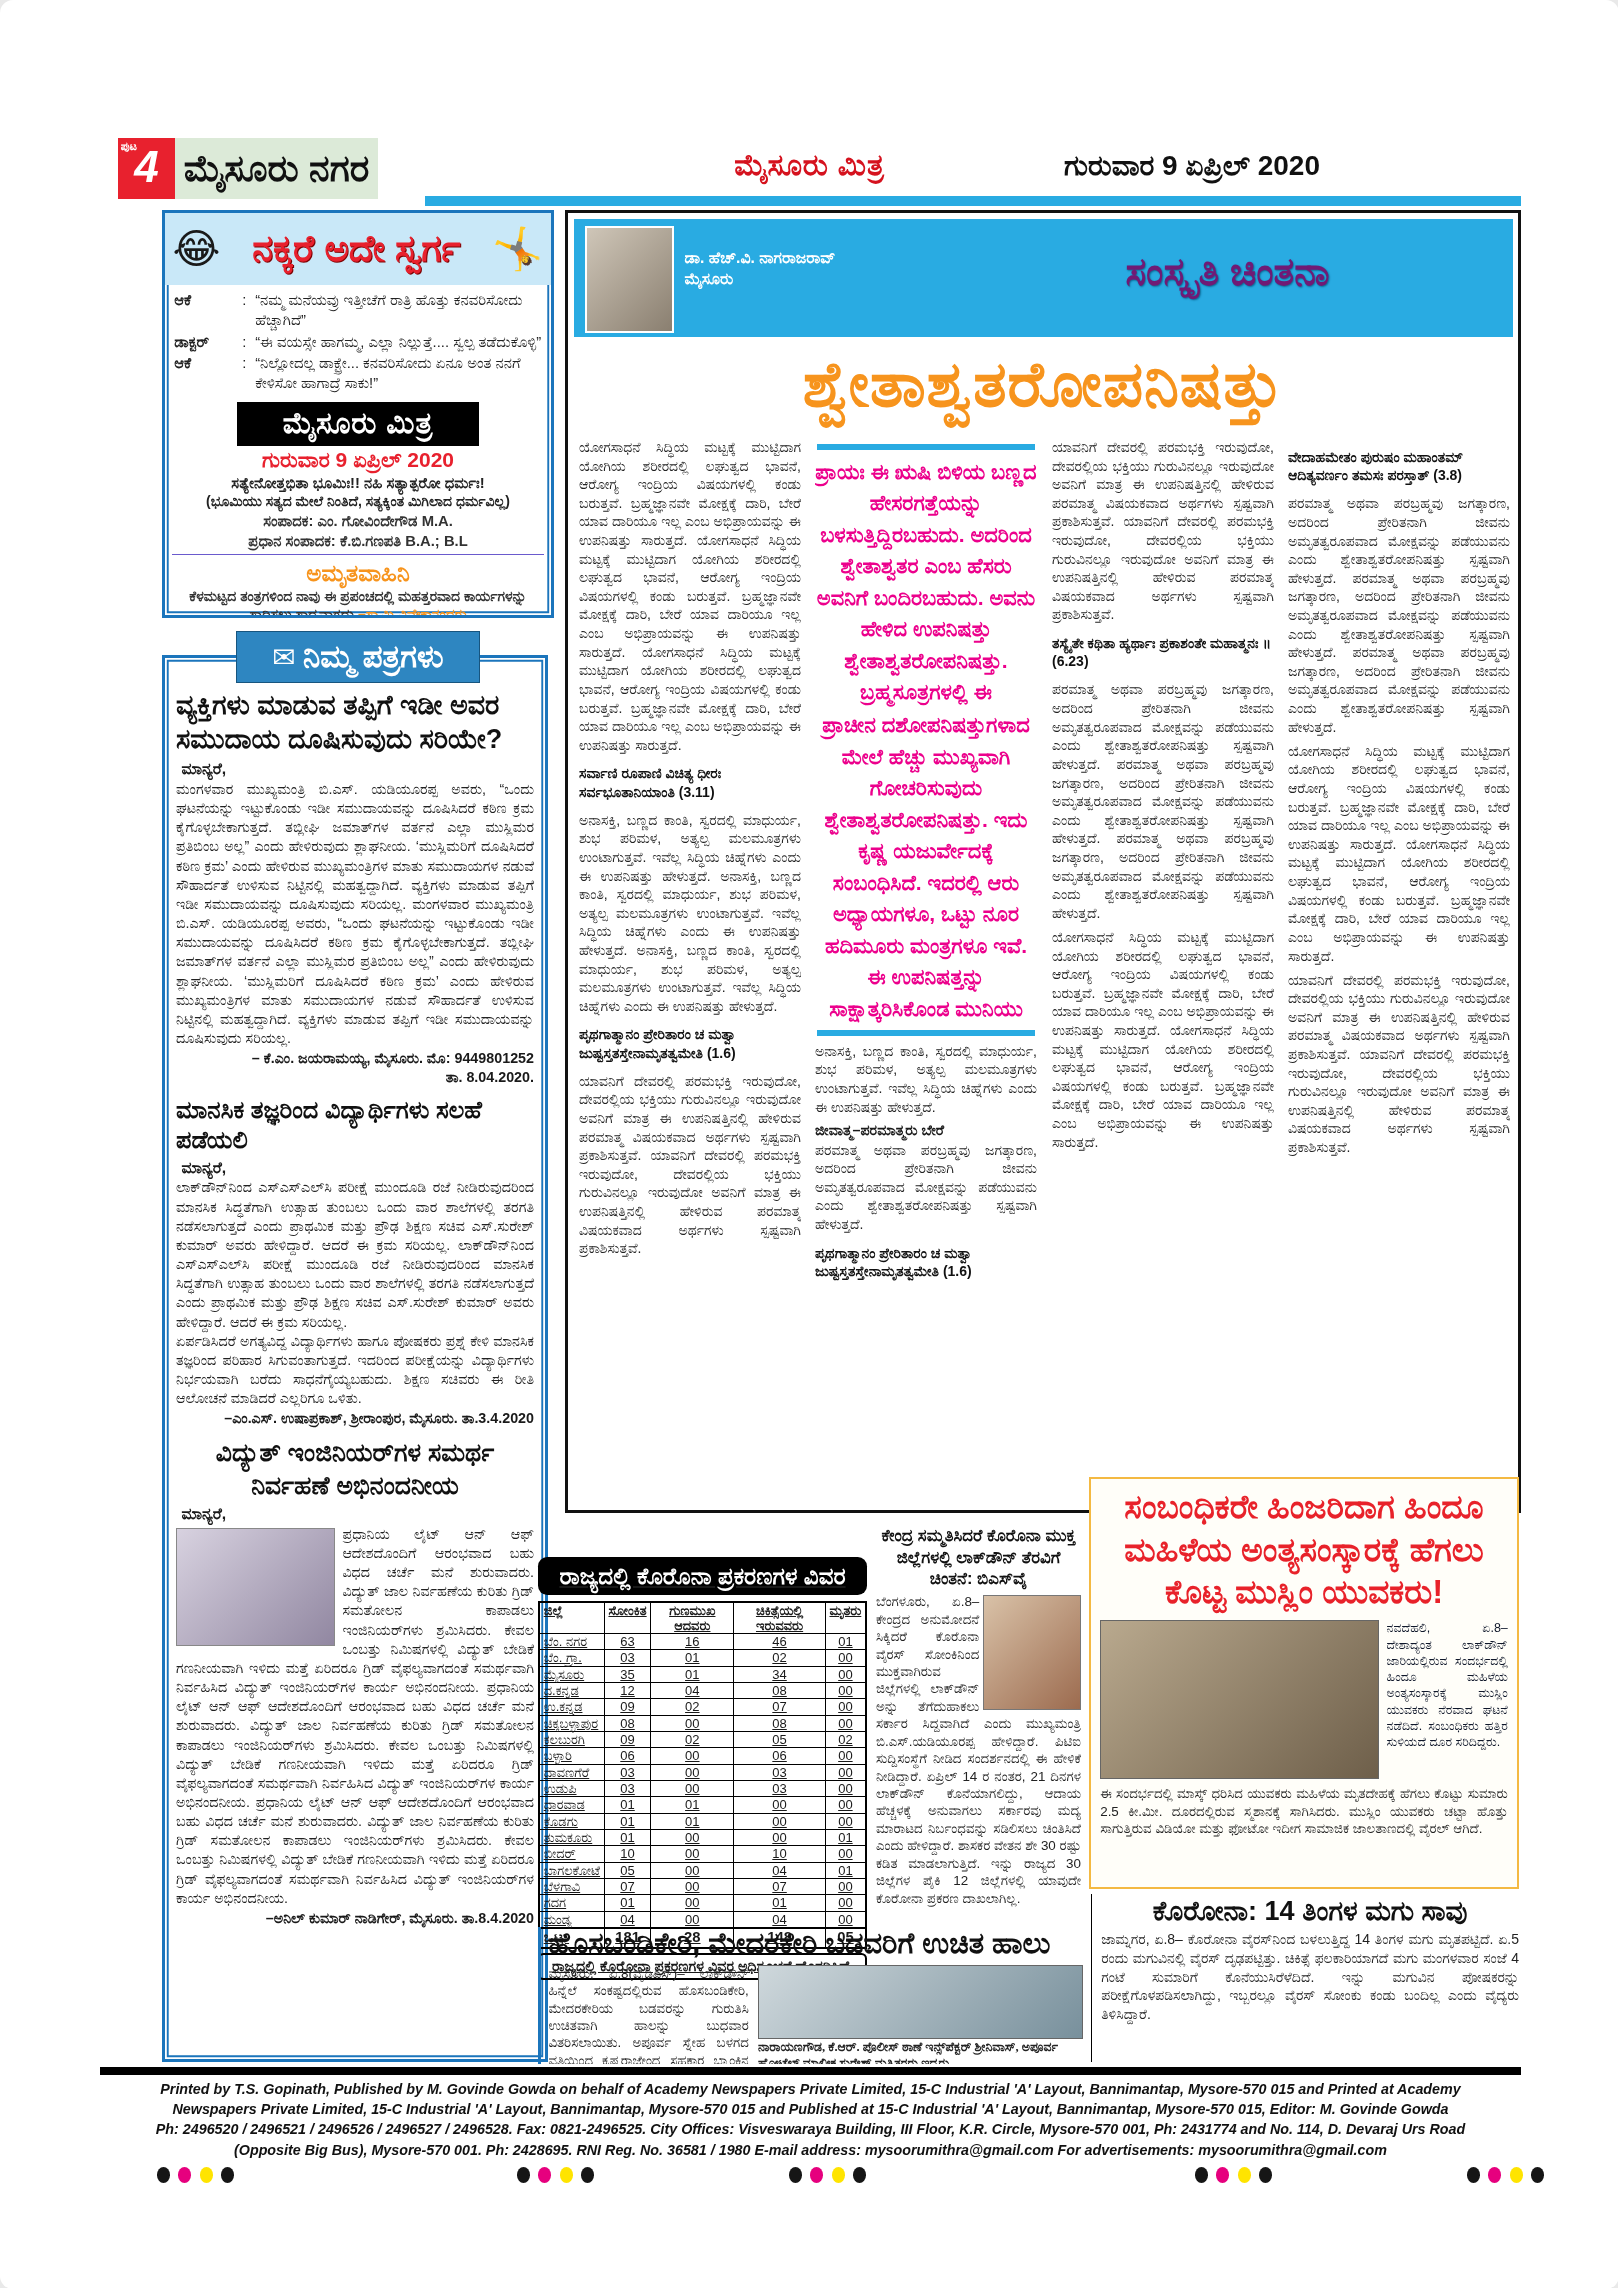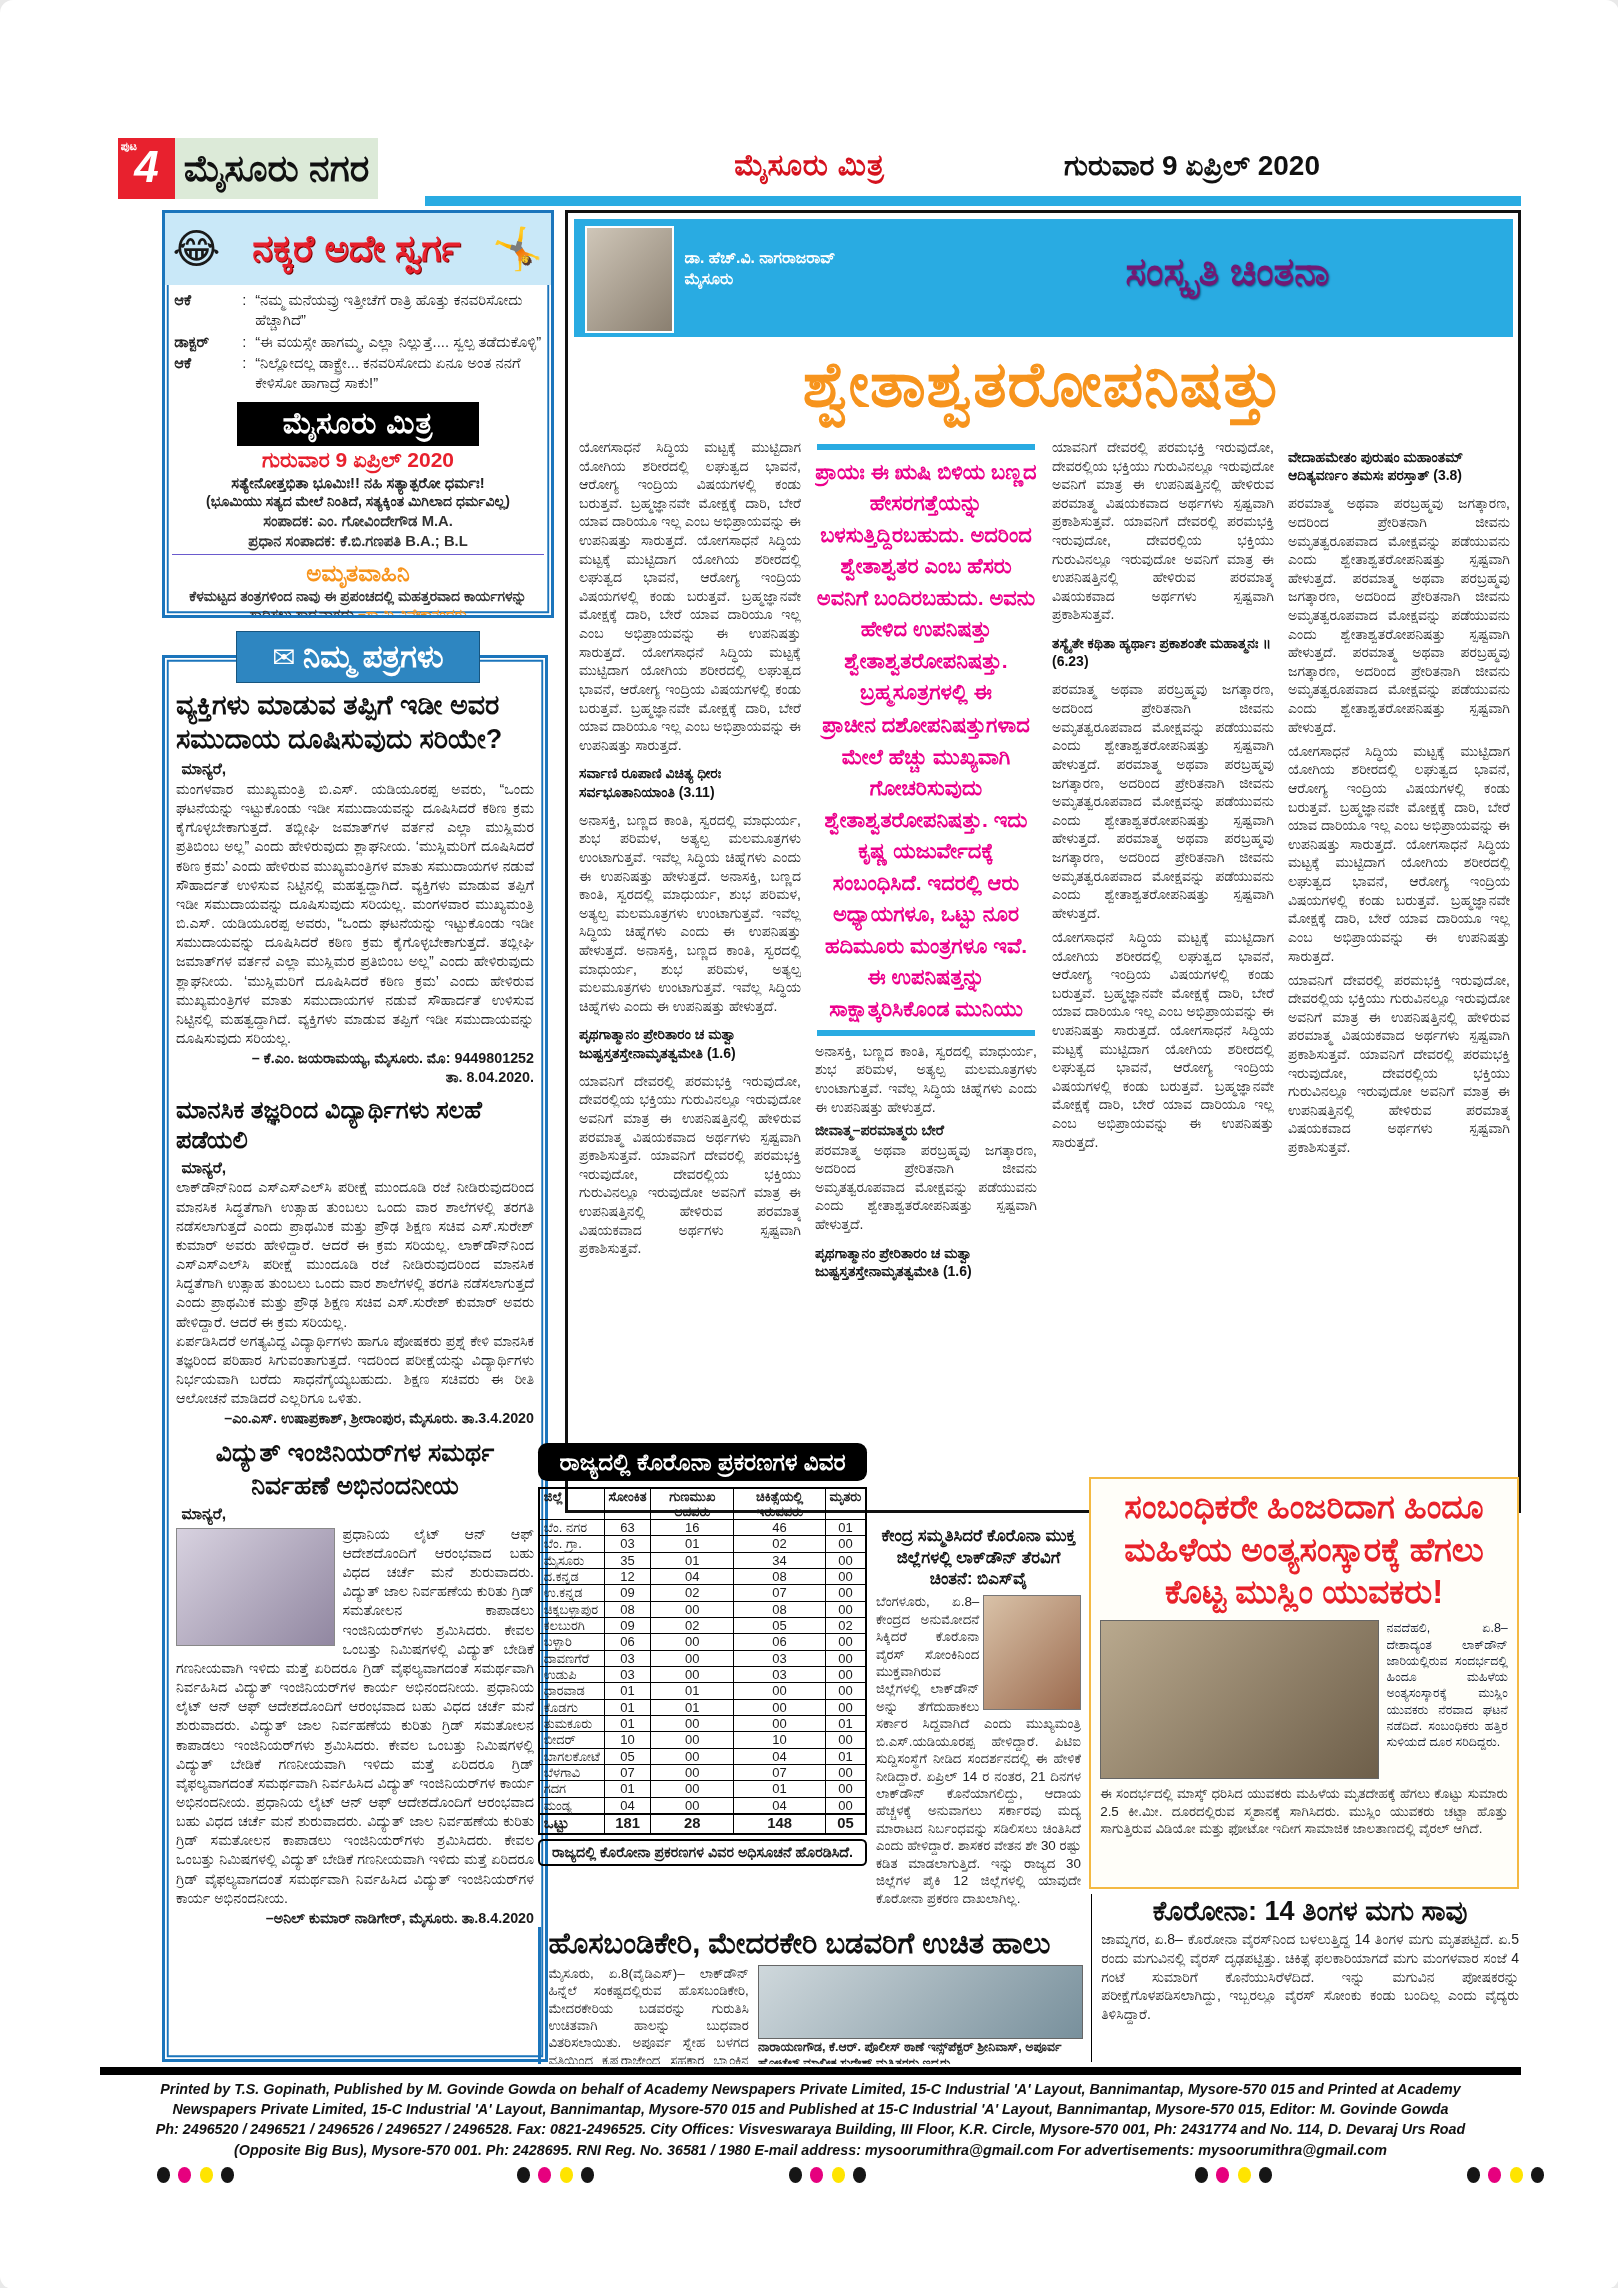--- a/index.html
+++ b/index.html
@@ -59,21 +59,21 @@
   .art-headline{position:absolute;left:0;right:0;top:135px;text-align:center;font-size:63px;font-weight:bold;color:#f7941d;letter-spacing:0.9px;}
   .art-cols{position:absolute;left:11px;top:225px;right:11px;bottom:7.4px;}
   .acol{position:absolute;top:0;bottom:0;width:222px;overflow:hidden;}
   .acol.c1{left:0;} .acol.c2{left:236px;} .acol.c3{left:473px;} .acol.c4{left:709px;}
   .acol p{margin:0 0 5.5px 0;font-size:14px;line-height:1.33;text-align:justify;color:#222;}
   .shloka{font-weight:bold;color:#111;font-size:14px;margin:10px 0;line-height:1.3;}
   .subhead{font-weight:bold;font-size:14.3px;margin:3.7px 0 1.8px 0;}
   .blue-rule{height:6.5px;background:#29abe2;margin:5.5px 1.8px;}
   .lead-pink{color:#ec008c;font-size:21px;font-weight:bold;line-height:1.5;text-align:center;margin:1.8px 0;}
   
-  .corona{position:absolute;left:538px;top:1443px;width:329px;}
+  .corona{position:absolute;left:538px;top:1557px;width:329px;text-decoration:underline;}
   .corona-title{background:#000;color:#fff;border-radius:9.2px;text-align:center;font-size:23px;font-weight:bold;padding:5.5px 1.8px;}
   table.ct{border-collapse:collapse;width:100%;margin-top:5.5px;border:2.8px solid #000;}
   table.ct th,table.ct td{border:1.4px solid #000;font-size:13px;padding:0px 3.7px;line-height:1.18;}
   table.ct th{font-weight:bold;text-align:left;vertical-align:top;}
   table.ct td{text-align:left;}
   table.ct td+td,table.ct th+th{text-align:center;}
   table.ct tfoot td{font-weight:bold;font-size:14.8px;border-top:2.8px solid #000;}
   .ct-caption{border:2.3px solid #000;border-radius:5.5px;margin-top:4.6px;text-align:center;font-size:14.3px;font-weight:bold;padding:2.8px 1.8px;}
   
   .bsy{position:absolute;left:876px;top:1525px;width:205px;height:399px;overflow:hidden;}
@@ -91,21 +91,21 @@
   .baby{position:absolute;left:1091px;top:1894px;width:428px;height:168px;border-left:1.8px solid #000;padding-left:9.2px;box-sizing:border-box;overflow:hidden;}
   .baby-head{font-size:27px;font-weight:bold;text-align:center;color:#111;margin:1.8px 0 3.7px 0;}
   .baby-body{font-size:14px;line-height:1.33;text-align:justify;color:#222;}
   
   .milk{position:absolute;left:538px;top:1927px;width:545px;height:137px;overflow:hidden;border-left:3.7px solid #1b75bc;padding-left:7.4px;box-sizing:border-box;}
   .milk-head{font-size:29px;font-weight:bold;color:#111;margin-bottom:3.7px;}
   .milk-row{display:flex;gap:9.2px;}
   .milk-body{flex:1;font-size:13.4px;line-height:1.3;text-align:justify;color:#222;}
   .milk-fig{flex:0 0 323px;}
   .milk-photo{width:323px;height:72px;background:linear-gradient(135deg,#cfd8dc,#78909c);border:0.9px solid #666;}
-  .milk-cap{font-size:12.5px;font-weight:bold;line-height:1.25;margin-top:1.8px;color:#222;}
+  .milk-cap{font-size:12.5px;font-weight:bold;line-height:1.25;margin-top:1.8px;color:#222;font-family:Liberation Serif, serif;}
   
   .footer{position:absolute;left:100px;top:2067px;width:1421px;border-top:8.3px solid #000;padding-top:3.7px;}
   .footer div{text-align:center;font-size:14.3px;font-weight:bold;font-style:italic;line-height:1.42;color:#111;}
   .dots{position:absolute;top:2167px;display:flex;gap:8.3px;}
   .dot{width:13px;height:15.7px;border-radius:50%;}
   .dk{background:#161616;} .dm{background:#e6007e;} .dy{background:#ffe400;}
 </style>
 </head>
 <body>
 

